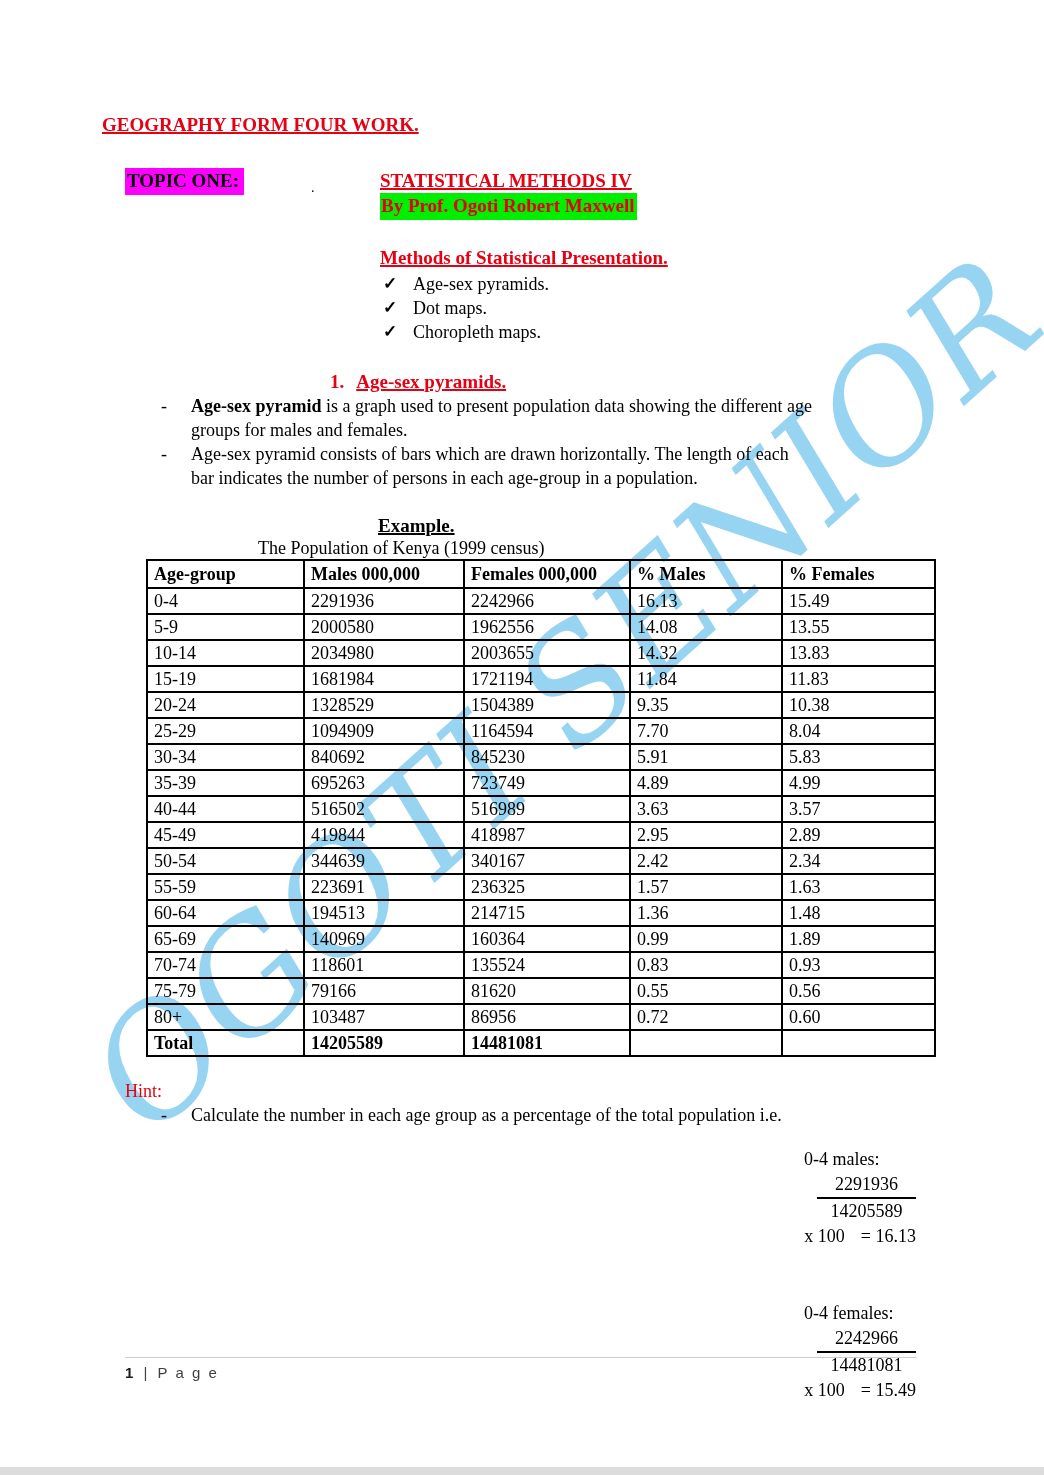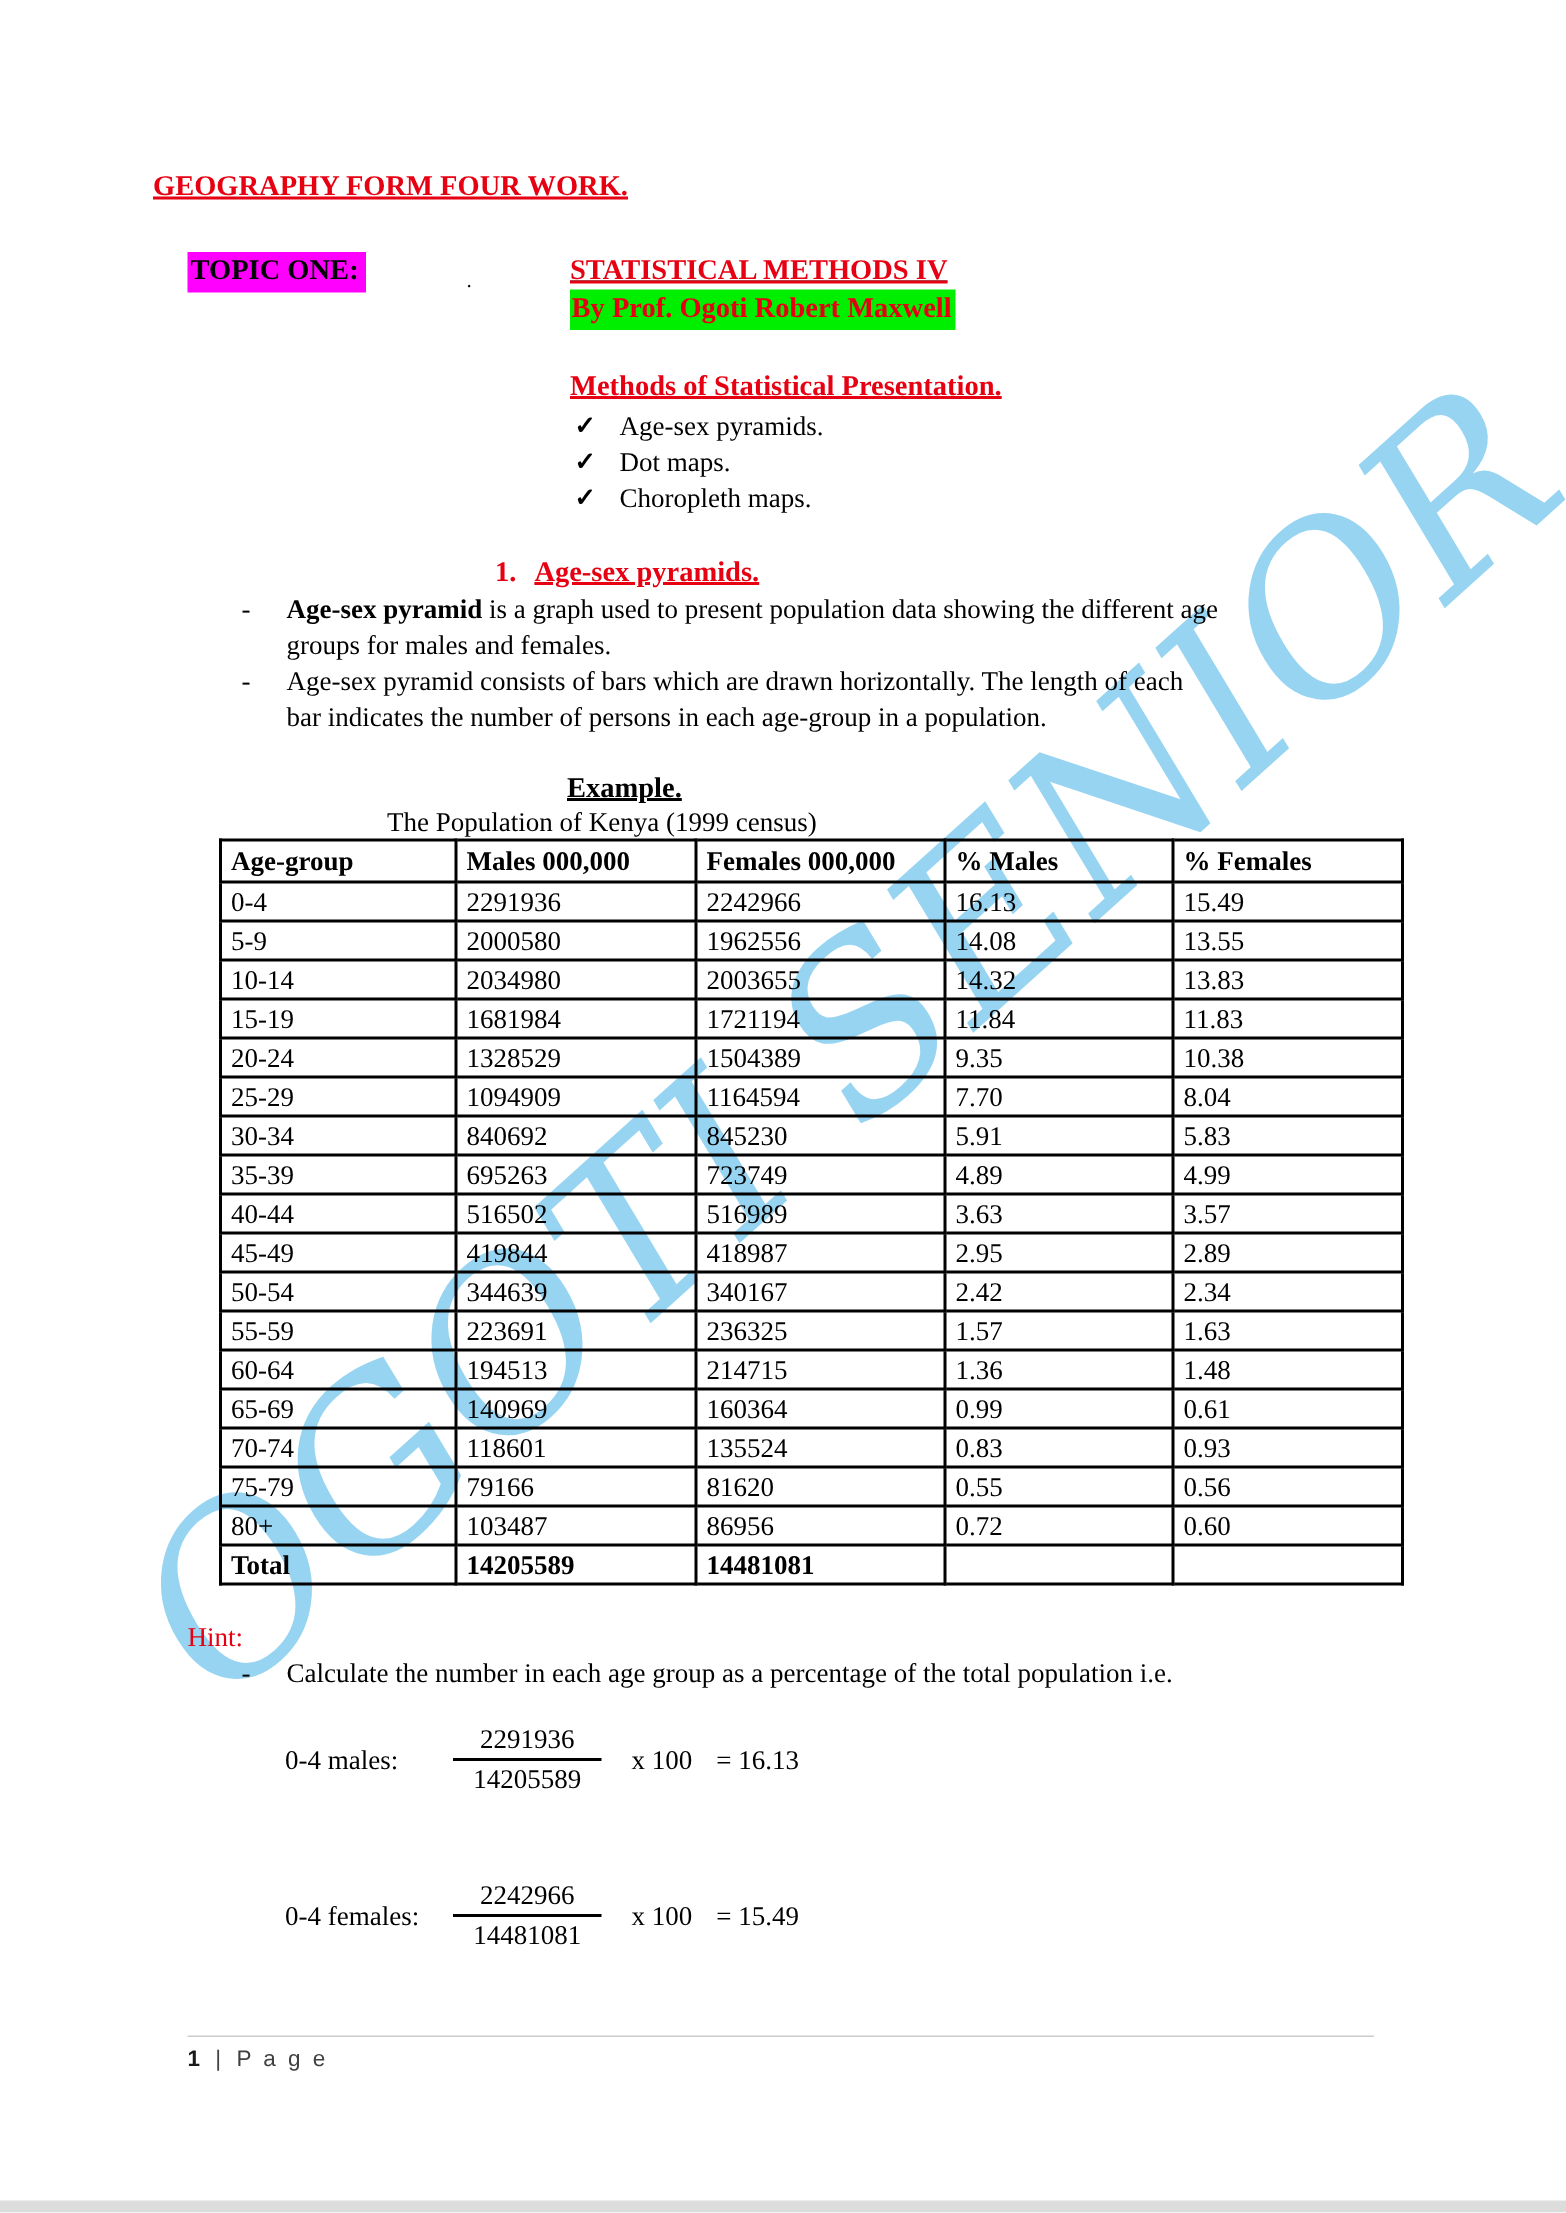--- a/index.html
+++ b/index.html
@@ -107,21 +107,21 @@
     font-size: 18px;
     overflow: hidden;
     white-space: nowrap;
   }
   table.pop-table th { height: 26px; font-weight: bold; }
   table.pop-table td { height: 23px; font-weight: normal; }
   table.pop-table tr.total-row td { font-weight: bold; height: 24px; }
   col.c1 { width: 157px; } col.c2 { width: 160px; } col.c3 { width: 166px; }
   col.c4 { width: 152px; } col.c5 { width: 153px; }
   .hint-label { margin-top: 22px; color: var(--heading-red, #e60012); font-size: 18px; }
-  .calc-row { display: flex; align-items: center; margin-left: 65px; margin-top: 20px; }
+  .calc-row { display: flex; align-items: flex-end; margin-left: 65px; margin-top: 20px; flex-direction: column; }
   .calc-row.second { margin-top: 52px; }
   .calc-label { min-width: 112px; line-height: 25px; }
   .frac { display: inline-block; text-align: center; }
   .frac .num { display: block; padding: 0 18px; border-bottom: 2px solid #000; line-height: 25px; }
   .frac .den { display: block; line-height: 25px; }
   .calc-suffix { margin-left: 20px; line-height: 25px; }
   .calc-suffix .mult { margin-right: 16px; }
   .footer-rule {
     position: absolute; left: 125px; top: 1357px;
     width: 791px; border-top: 1px solid #cccccc;
@@ -307,21 +307,21 @@
           <td>194513</td>
           <td>214715</td>
           <td>1.36</td>
           <td>1.48</td>
         </tr>
         <tr>
           <td>65-69</td>
           <td>140969</td>
           <td>160364</td>
           <td>0.99</td>
-          <td>0.61</td>
+          <td>1.89</td>
         </tr>
         <tr>
           <td>70-74</td>
           <td>118601</td>
           <td>135524</td>
           <td>0.83</td>
           <td>0.93</td>
         </tr>
         <tr>
           <td>75-79</td>

